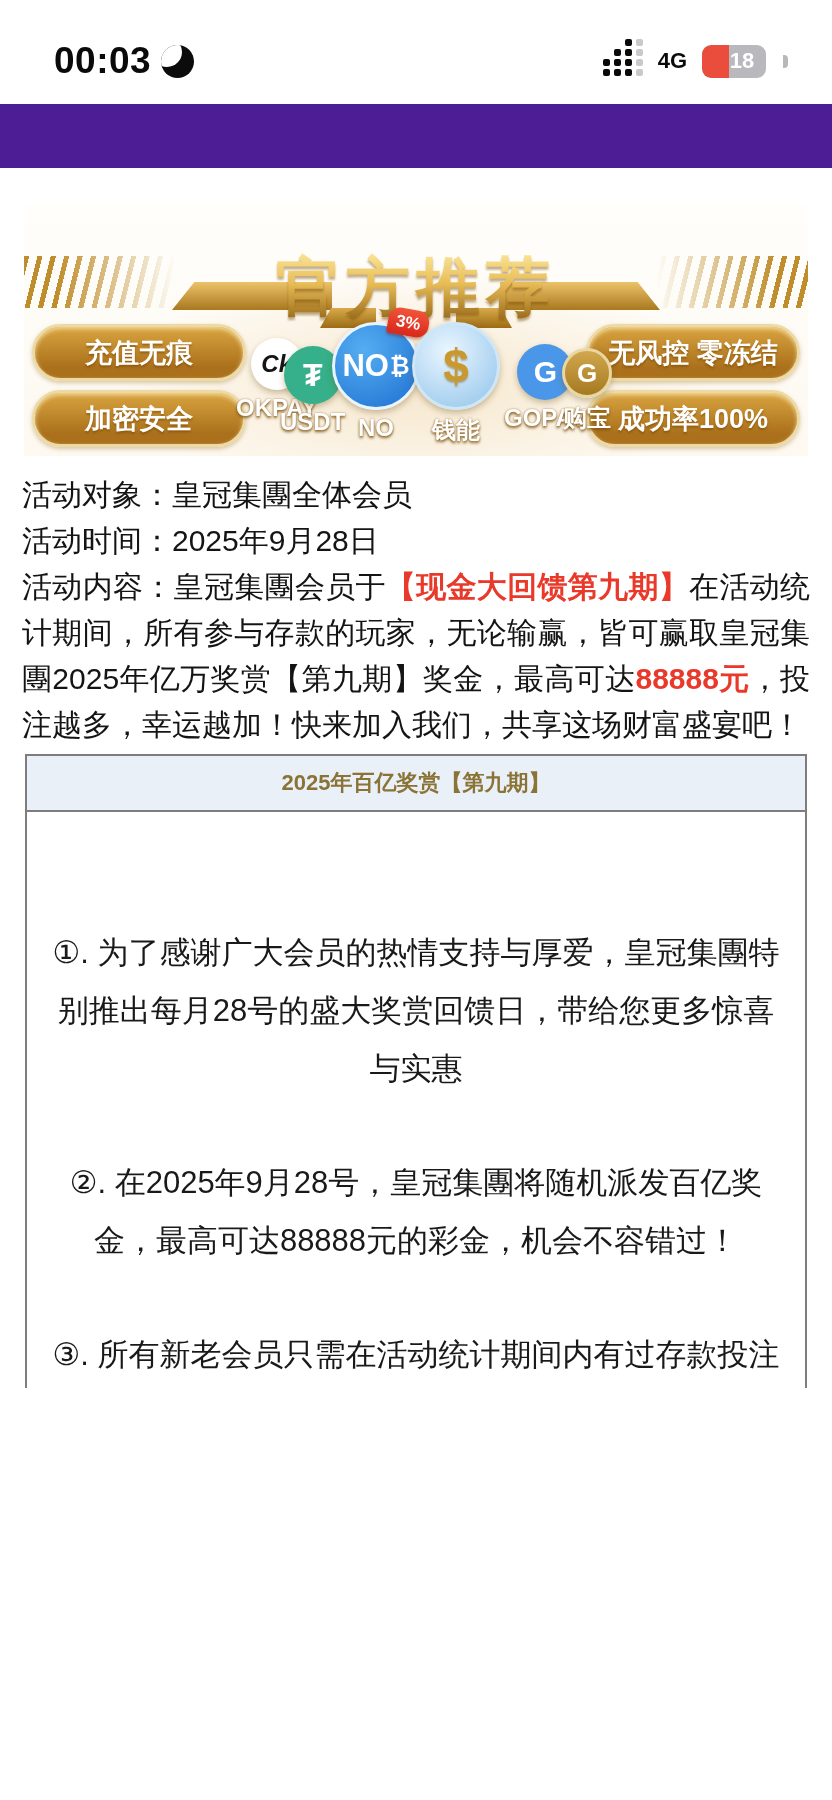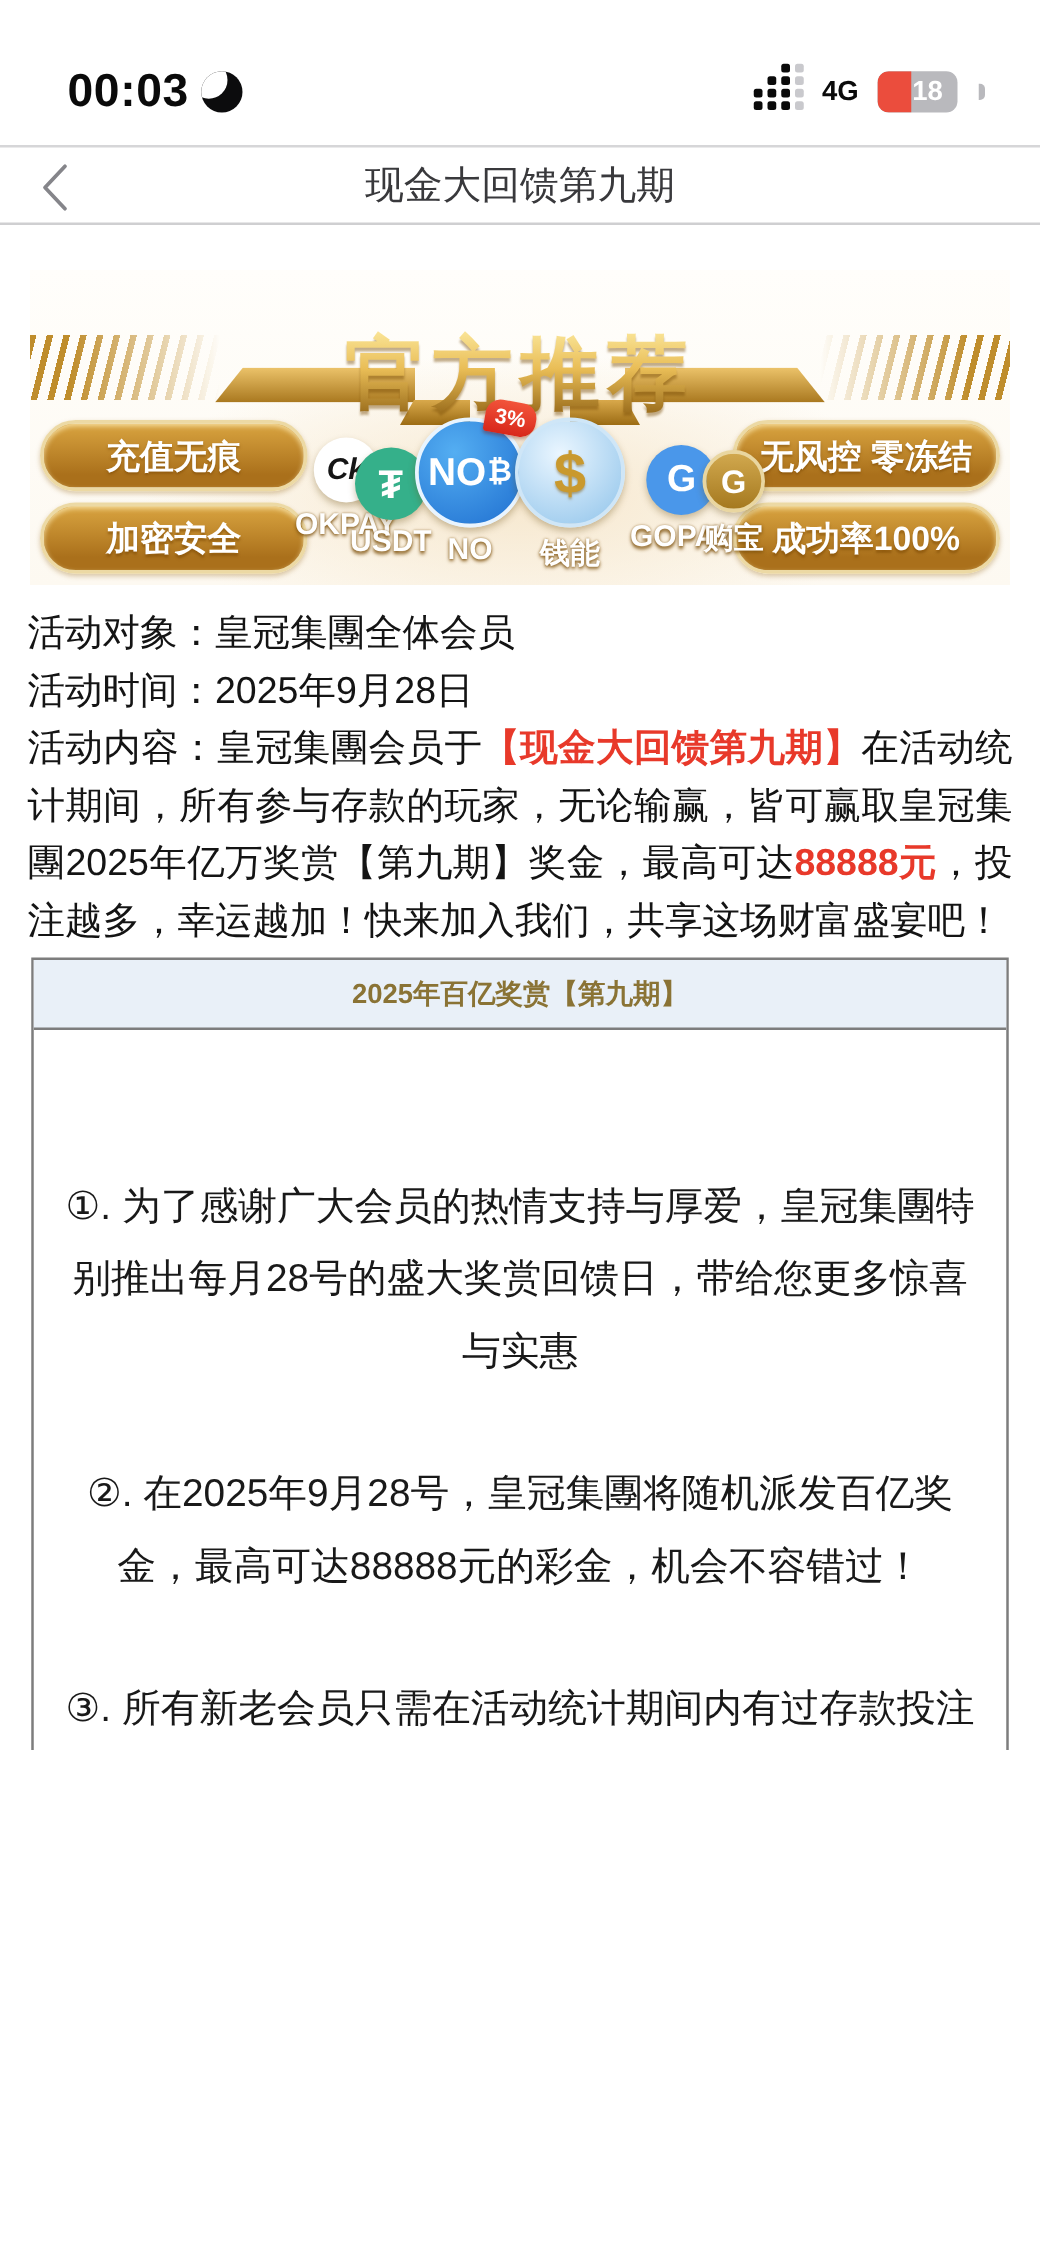--- a/index.html
+++ b/index.html
@@ -1,18 +1,18 @@
 <!DOCTYPE html>
 <html><head>
 <meta charset="utf-8">
 <style>
   * { margin:0; padding:0; box-sizing:border-box; }
   html,body { background:#fff; }
   body { font-family:"Liberation Sans","DejaVu Sans",sans-serif; }
-  .phone { position:relative; width:832px; height:1384px; margin:16px auto; background:#4c1d95; overflow:hidden; }
+  .phone { position:relative; width:832px; height:1384px; margin:4px auto; background:#4c1d95; overflow:hidden; }
 
   
   .status-bar { position:absolute; top:0; left:0; right:0; height:100px; background:#fff;
     display:flex; align-items:center; justify-content:space-between; padding:14px 44px 0 54px; }
   .sb-left { display:flex; align-items:center; gap:10px; }
   .sb-time { font-size:37px; font-weight:700; color:#0a0a0a; letter-spacing:.5px; }
   .moon { position:relative; width:33px; height:33px; border-radius:50%; background:#0c0c0d; overflow:hidden; }
   .moon::after { content:""; position:absolute; width:30px; height:30px; border-radius:50%; background:#fff; top:-8px; left:-9px; }
   .sb-right { display:flex; align-items:center; gap:15px; }
   .signal { display:flex; align-items:flex-end; gap:4px; height:30px; }
@@ -156,28 +156,20 @@
       </span>
       <span class="sb-net">4G</span>
       <span class="battery">
         <span class="battery-fill"></span>
         <span class="battery-num">18</span>
       </span>
       <span class="battery-nub"></span>
     </div>
   </div>
 
-  <div class="nav-bar">
-    <span class="nav-back">
-      <svg width="26" height="42" viewBox="0 0 26 42">
-          <polyline points="21,4 5,21 21,38" fill="none" stroke="currentColor" stroke-width="3" stroke-linecap="round" stroke-linejoin="round"></polyline>
-        </svg>
-    </span>
-    <span class="nav-title">现金大回馈第九期</span>
-  </div>
 
   <div class="page">
 
     <div class="banner">
       <div class="stripes left"></div>
       <div class="stripes right"></div>
       <div class="wing left"></div>
       <div class="wing right"></div>
       <div class="wing-step left"></div>
       <div class="wing-step right"></div>

